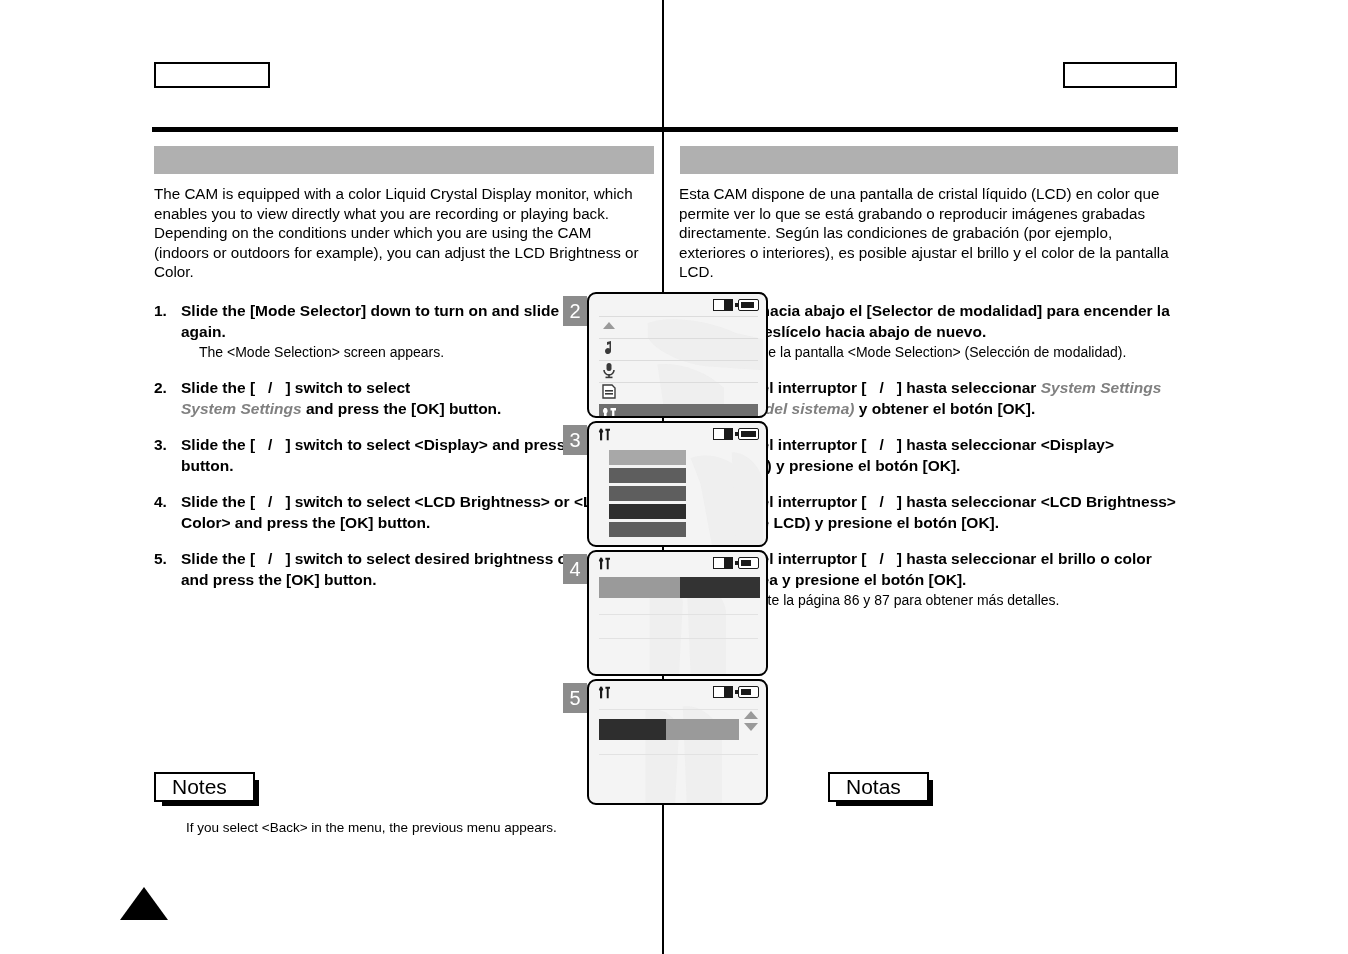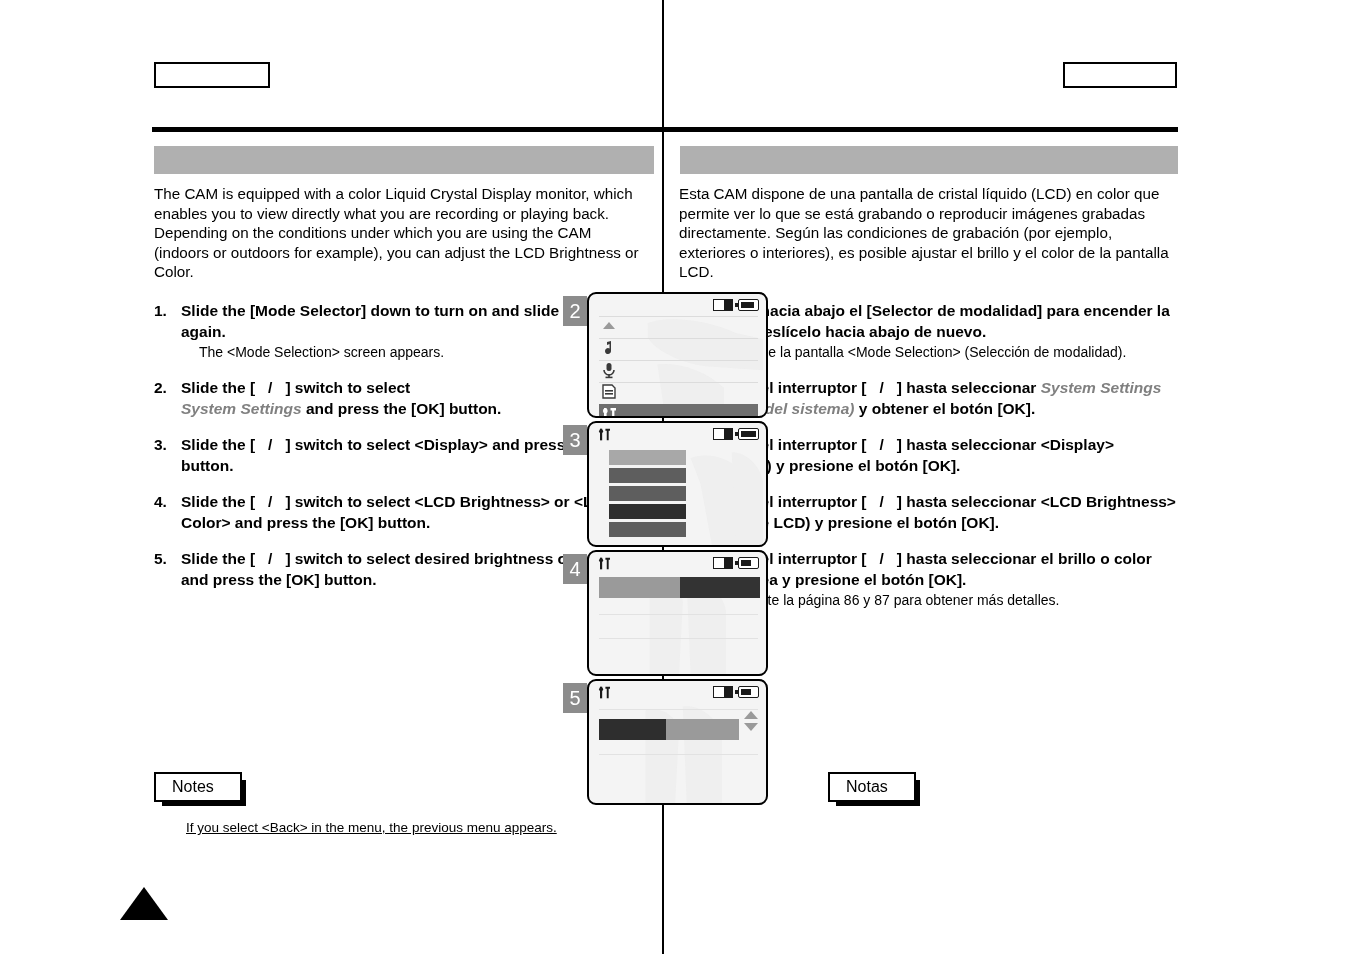--- a/index.html
+++ b/index.html
@@ -105,21 +105,21 @@
   
   .notes-wrap { position: absolute; }
   .notes-wrap.left  { left: 154px; top: 772px; }
   .notes-wrap.right { left: 828px; top: 772px; }
   .notes-tab {
     position: relative;
     display: inline-block;
     border: 2px solid #000000;
     background: #ffffff;
     padding: 3px 26px 3px 16px;
-    font-size: 16px;
+    font-size: 21px;
     line-height: 20px;
     box-sizing: border-box;
   }
   .notes-tab::after {
     content: "";
     position: absolute;
     left: 6px;
     top: 100%;
     width: 100%;
     height: 6px;
@@ -132,21 +132,20 @@
     top: 6px;
     width: 6px;
     height: 100%;
     background: #000000;
   }
   .notes-body {
     margin-top: 16px;
     padding-left: 32px;
     font-size: 13.5px;
     line-height: 20px;
-    text-decoration: underline;
   }
   .notes-wrap.right .notes-body { padding-left: 30px; }
 
   
   .bottom-tri {
     position: absolute;
     left: 120px;
     top: 887px;
     width: 0;
     height: 0;

